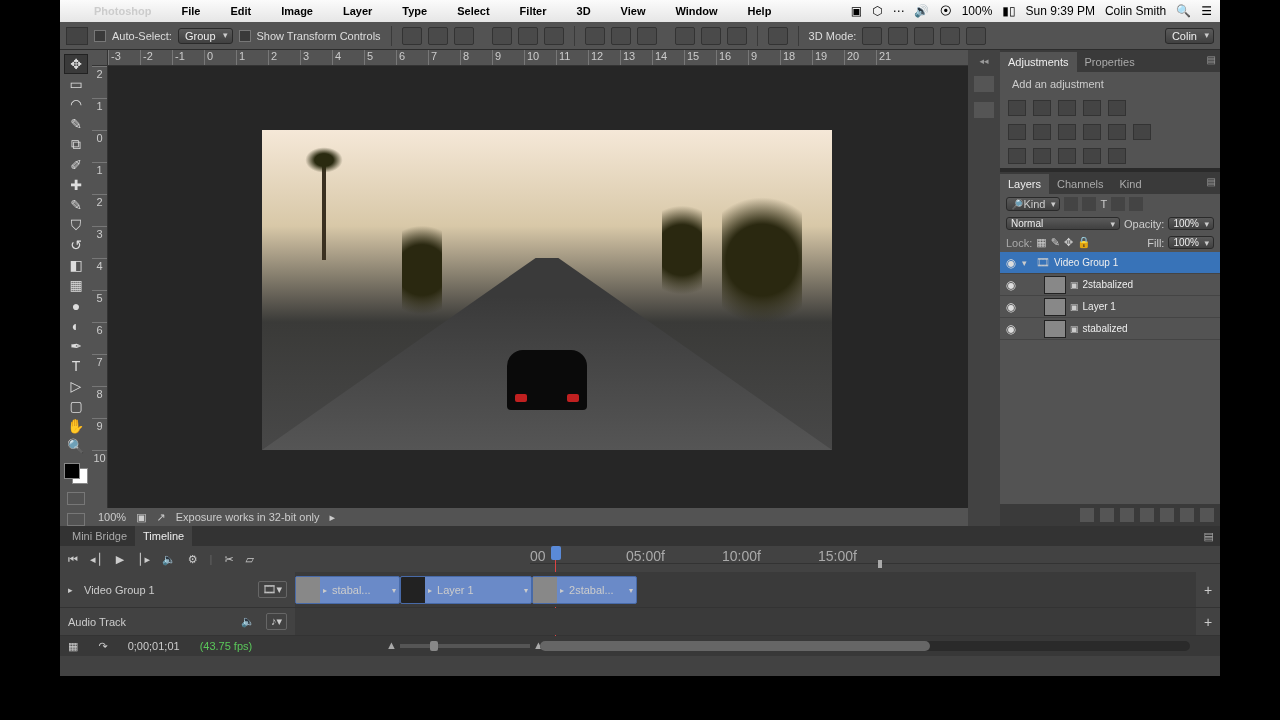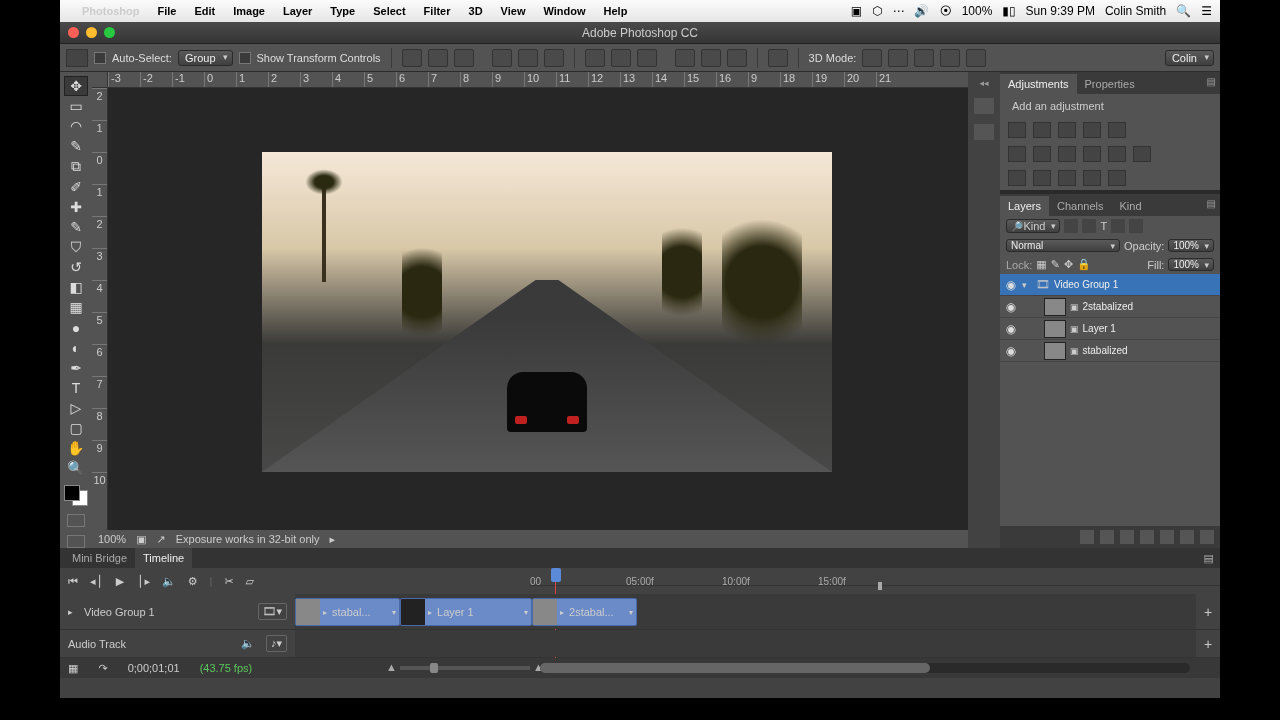--- a/index.html
+++ b/index.html
@@ -1,19 +1,19 @@
 <!DOCTYPE html>
 <html><head>
 <meta charset="utf-8">
 <style>
 * { margin:0; padding:0; box-sizing:border-box; font-family:"Lucida Grande","Helvetica Neue",Arial,sans-serif; font-size:11px; color:#ccc; user-select:none; }
 body { width:1280px; height:720px; background:#000; overflow:hidden; position:relative; } 
 .frame { position:absolute; left:60px; top:0; right:60px; bottom:0; background:#000; }
 
-.menubar { height:22px; background:linear-gradient(#fbfbfb,#e6e6e6); display:flex; align-items:center; padding:0 8px; color:#000; font-size:13px; gap:4px; }
+.menubar { height:22px; background:linear-gradient(#fbfbfb,#e6e6e6); display:flex; align-items:center; padding:0 8px; color:#000; font-size:13px; gap:16px; }
 .menubar .apple { font-size:14px; margin-right:10px; }
 .menubar .app-name { font-weight:bold; margin-right:14px; }
 .menubar .menu { margin-right:14px; color:#000;font-weight:bold; }
 .menubar .spacer { flex:1; }
 .menubar .right { display:flex; align-items:center; gap:10px; color:#000; }
 .menubar .right span { color:#000; font-size:12px; }
 
 .titlebar { height:22px; background:linear-gradient(#4a4a4a,#353535); display:flex; align-items:center; justify-content:center; position:relative; border-bottom:1px solid #222; }
 .traffic { position:absolute; left:8px; top:5px; display:flex; gap:7px; }
 .traffic div { width:11px; height:11px; border-radius:50%; }
@@ -78,21 +78,21 @@
 .disclosure { width:10px; font-size:9px; color:#ccc; }
 .layer-icons-footer { height:22px; background:#3a3a3a; margin-top:auto; display:flex; align-items:center; justify-content:flex-end; gap:6px; padding:0 6px; }
 .layer-icons-footer .ic { width:14px; height:14px; background:#555; }
 
 .lower { height:150px; background:#424242; position:relative; display:flex; flex-direction:column; }
 .lower-tabs { height:20px; background:#333; display:flex; align-items:flex-end; font-size:10px; padding-left:4px; position:relative; }
 .lower-tabs .ptab.active { background:#424242; }
 .lower-tabs .menuic { position:absolute; right:6px; top:4px; color:#aaa; }
 .transport { height:26px; display:flex; align-items:center; padding:0 8px; gap:12px; color:#ddd; }
 .time-ruler { height:18px; background:#424242; position:relative; margin-left:235px; border-bottom:1px solid #333; }
-.time-ruler .tick { position:absolute; top:8px; font-size:10px; color:#aaa; }
+.time-ruler .tick { position:absolute; top:2px; font-size:14px; color:#aaa; }
 .playhead { position:absolute; top:0; left:256px; width:10px; height:14px; background:#5a8ad8; border-radius:2px; }
 .playhead::after { content:""; position:absolute; left:4px; top:14px; width:1px; height:90px; background:#d44; }
 .tl-track { height:36px; display:flex; border-bottom:1px solid #333; }
 .tl-head { width:235px; background:#424242; display:flex; align-items:center; padding:0 8px; gap:6px; font-size:10px; position:relative; }
 .tl-head .sel { border:1px solid #666; padding:1px 4px; border-radius:2px; position:absolute; right:8px; }
 .tl-body { flex:1; background:#3a3a3a; position:relative; }
 .clip { position:absolute; top:4px; height:28px; background:#6a8ac8; border:1px solid #486aa8; border-radius:2px; display:flex; align-items:center; font-size:9px; color:#fff; overflow:hidden; }
 .clip .cthumb { width:24px; height:100%; background:#888; }
 .clip .arrow { padding:0 3px; font-size:8px; }
 .clip .clabel { padding:0 2px; white-space:nowrap; }
@@ -134,28 +134,20 @@
     <span>⦿</span>
     <span>100%</span>
     <span>▮▯</span>
     <span>Sun 9:39 PM</span>
     <span>Colin Smith</span>
     <span>🔍</span>
     <span>☰</span>
   </div>
 </div>
 
-<div class="titlebar">
-  <div class="traffic">
-    <div class="r"></div>
-    <div class="y"></div>
-    <div class="g"></div>
-  </div>
-  <span class="title">Adobe Photoshop CC</span>
-</div>
 
 <div class="optbar">
   <div class="tool-ic"></div>
   <span class="checkbox"></span>
   <span class="lbl">Auto-Select:</span>
   <span class="selectbox">Group</span>
   <span class="checkbox"></span>
   <span class="lbl">Show Transform Controls</span>
   <div class="vsep"></div>
   <div class="iconbtn"></div>

